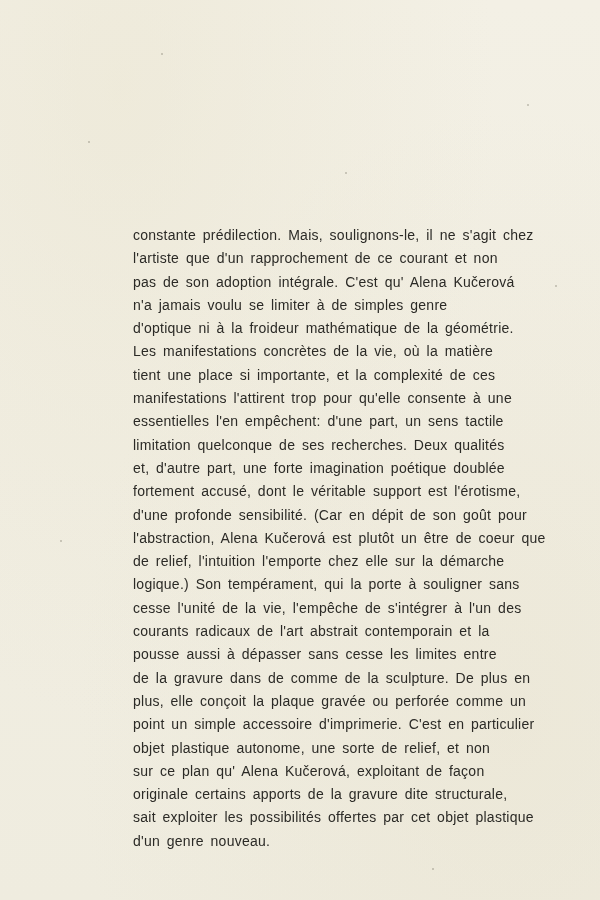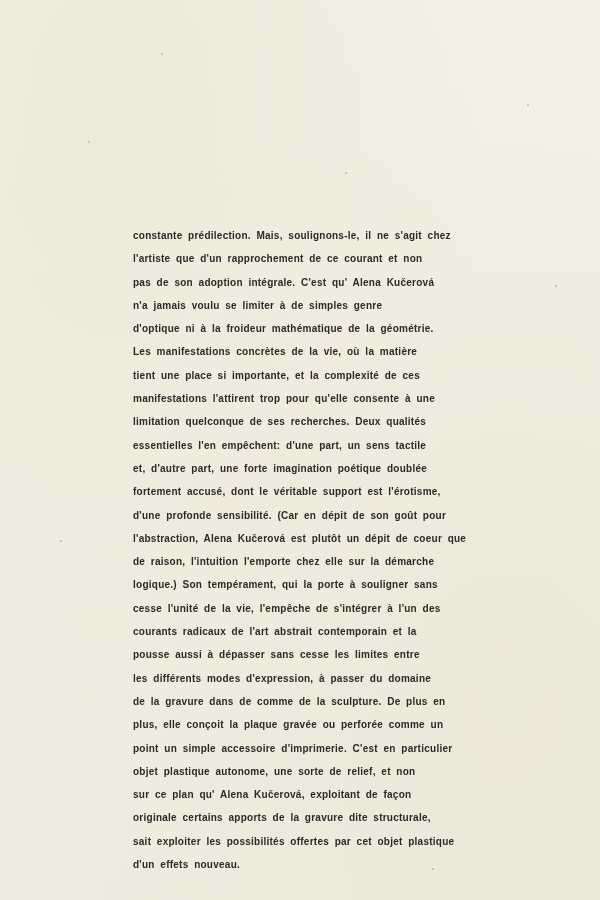--- a/index.html
+++ b/index.html
@@ -28,25 +28,25 @@
     position: absolute;
     border-radius: 50%;
     background: rgba(90, 85, 70, 0.35);
   }
   .textblock {
     position: absolute;
     left: 133px;
     top: 224px;
     width: 445px;
     color: #2b2a26;
-    font-size: 10px;
+    font-size: 14px;
     line-height: 23.3px;
     letter-spacing: 0.25px;
     word-spacing: 2.6px;
-    font-weight: 700;
+    font-weight: 400;
   }
   .textblock .line {
     white-space: nowrap;
   }
 </style>
 </head>
 <body>
 
 <div class="paper"></div>
 
@@ -61,33 +61,32 @@
 
 <div class="textblock">
     <div class="line">constante prédilection. Mais, soulignons-le, il ne s'agit chez</div>
     <div class="line">l'artiste que d'un rapprochement de ce courant et non</div>
     <div class="line">pas de son adoption intégrale. C'est qu' Alena Kučerová</div>
     <div class="line">n'a jamais voulu se limiter à de simples genre</div>
     <div class="line">d'optique ni à la froideur mathématique de la géométrie.</div>
     <div class="line">Les manifestations concrètes de la vie, où la matière</div>
     <div class="line">tient une place si importante, et la complexité de ces</div>
     <div class="line">manifestations l'attirent trop pour qu'elle consente à une</div>
+    <div class="line">essentielles l'en empêchent: d'une part, un sens tactile</div>
     <div class="line">limitation quelconque de ses recherches. Deux qualités</div>
-    <div class="line">essentielles l'en empêchent: d'une part, un sens tactile</div>
     <div class="line">et, d'autre part, une forte imagination poétique doublée</div>
     <div class="line">fortement accusé, dont le véritable support est l'érotisme,</div>
     <div class="line">d'une profonde sensibilité. (Car en dépit de son goût pour</div>
-    <div class="line">l'abstraction, Alena Kučerová est plutôt un dépit de coeur que</div>
-    <div class="line">de raison, l'intuition l'emporte chez elle sur la démarche</div>
+    <div class="line">l'abstraction, Alena Kučerová est plutôt un être de coeur que</div>
+    <div class="line">de relief, l'intuition l'emporte chez elle sur la démarche</div>
     <div class="line">logique.) Son tempérament, qui la porte à souligner sans</div>
     <div class="line">cesse l'unité de la vie, l'empêche de s'intégrer à l'un des</div>
     <div class="line">courants radicaux de l'art abstrait contemporain et la</div>
     <div class="line">pousse aussi à dépasser sans cesse les limites entre</div>
-    <div class="line">les différents modes d'expression, à passer du domaine</div>
     <div class="line">de la gravure dans de comme de la sculpture. De plus en</div>
     <div class="line">plus, elle conçoit la plaque gravée ou perforée comme un</div>
     <div class="line">point un simple accessoire d'imprimerie. C'est en particulier</div>
     <div class="line">objet plastique autonome, une sorte de relief, et non</div>
     <div class="line">sur ce plan qu' Alena Kučerová, exploitant de façon</div>
     <div class="line">originale certains apports de la gravure dite structurale,</div>
     <div class="line">sait exploiter les possibilités offertes par cet objet plastique</div>
-    <div class="line">d'un effets nouveau.</div>
+    <div class="line">d'un genre nouveau.</div>
   </div>
 
 </body></html>

